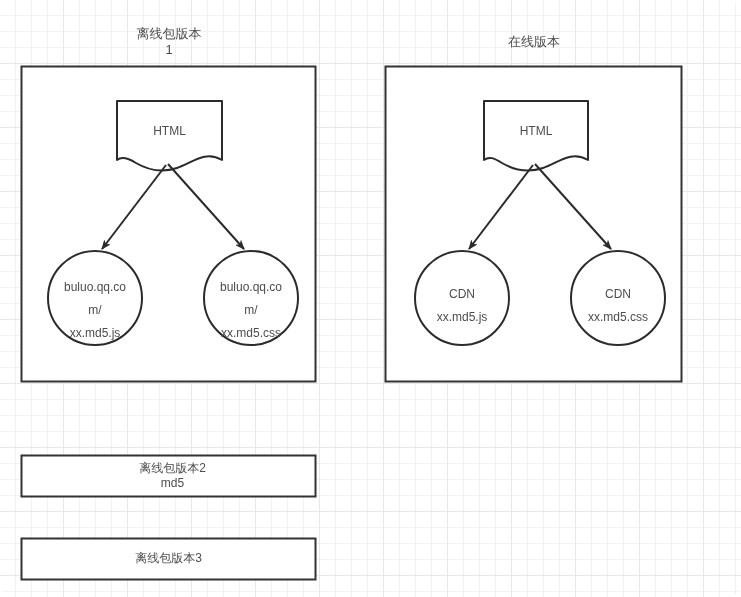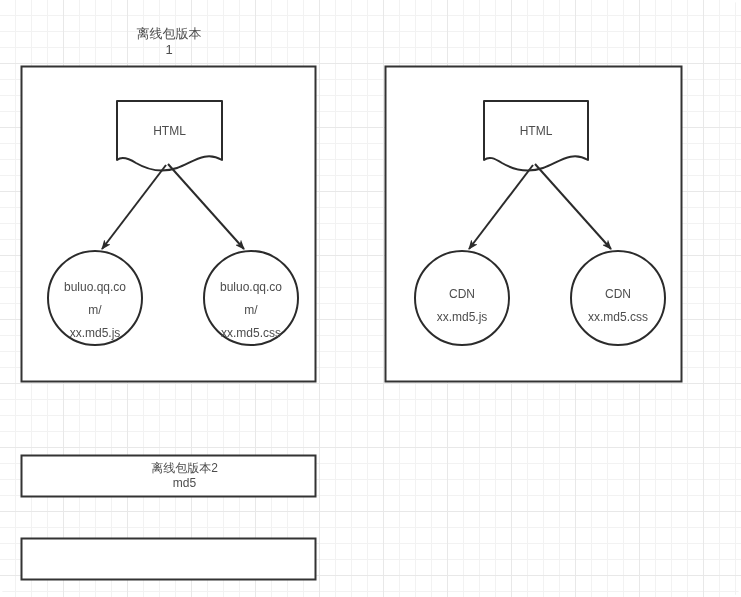--- a/index.html
+++ b/index.html
@@ -97,36 +97,38 @@
     <circle cx="462" cy="298" r="47" fill="#ffffff" stroke="#2b2b2b" stroke-width="2"></circle>
     <circle cx="618" cy="298" r="47" fill="#ffffff" stroke="#2b2b2b" stroke-width="2"></circle>
 
     <rect x="21.5" y="455.5" width="294" height="41" fill="#ffffff" stroke="#333333" stroke-width="2"></rect>
     <rect x="21.5" y="538.5" width="294" height="41" fill="#ffffff" stroke="#333333" stroke-width="2"></rect>
   </svg>
 
   <div class="txt group-title" style="left:83px; top:26px; width:172px;">离线包版本
 1</div>
 
+  <div class="txt group-title" style="left:448px; top:34px; width:172px;">在线版本</div>
 
   <div class="txt shape-label" style="left:117px; top:124px; width:105px;">HTML</div>
 
   <div class="txt shape-label" style="left:484px; top:124px; width:104px;">HTML</div>
 
   <div class="txt circle-label" style="left:48px; top:276px; width:94px;">buluo.qq.co
 m/
 xx.md5.js</div>
 
   <div class="txt circle-label" style="left:204px; top:276px; width:94px;">buluo.qq.co
 m/
 xx.md5.css</div>
 
   <div class="txt circle-label" style="left:415px; top:283px; width:94px;">CDN
 xx.md5.js</div>
 
   <div class="txt circle-label" style="left:571px; top:283px; width:94px;">CDN
 xx.md5.css</div>
 
-  <div class="txt shape-label" style="left:37px; top:461px; width:295px;">离线包版本2
+  <div class="txt shape-label" style="left:25px; top:461px; width:295px;">离线包版本2
 md5</div>
 
+  <div class="txt shape-label" style="left:21px; top:551px; width:295px;">离线包版本3</div>
 
 </div>
 
 </body></html>

